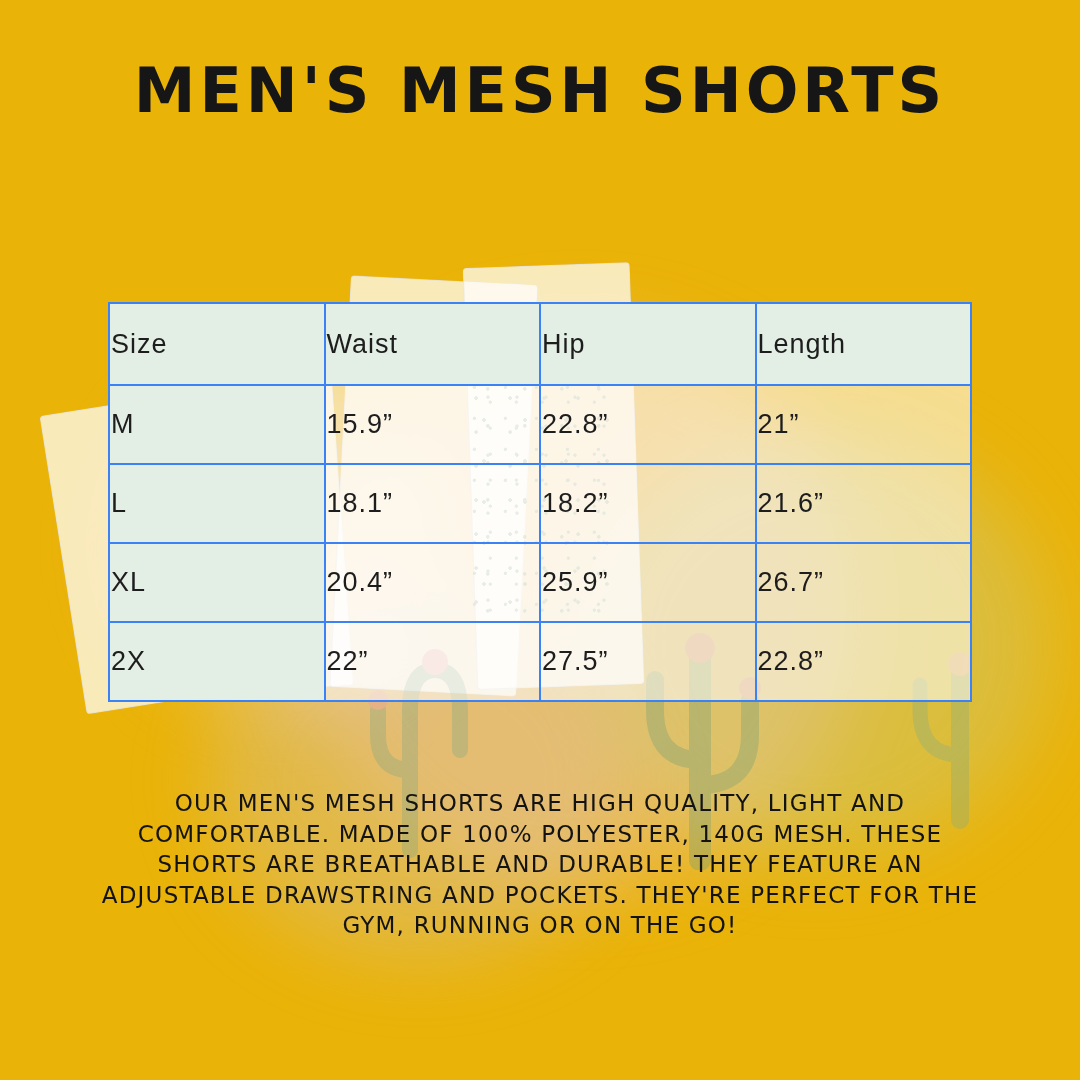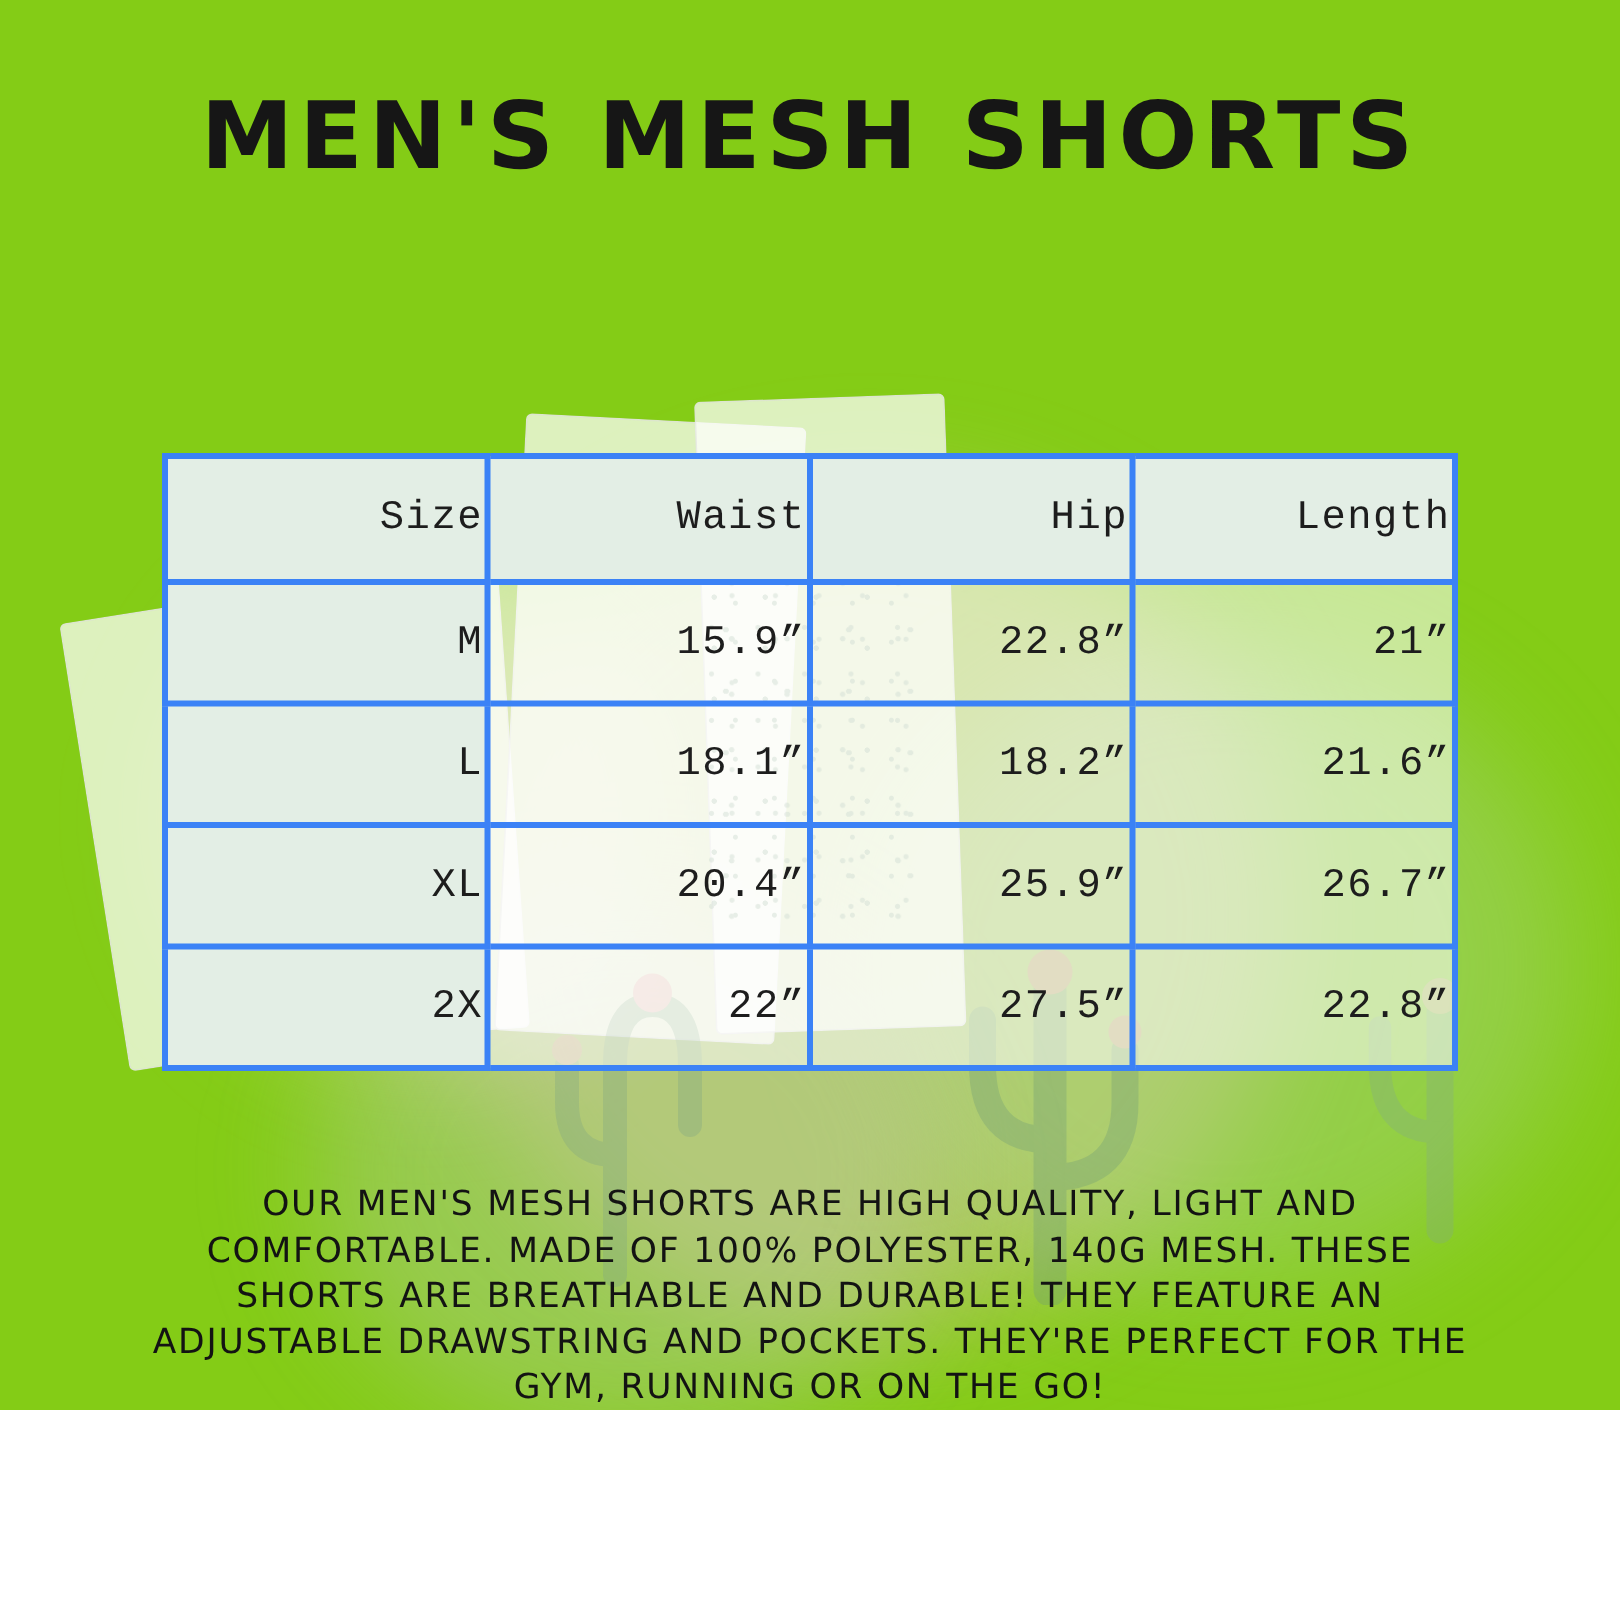--- a/index.html
+++ b/index.html
@@ -10,22 +10,22 @@
     width: 1080px;
     height: 1080px;
     background: #ffffff;
     font-family: "DejaVu Sans", sans-serif;
     overflow: hidden;
   }
 
   #page {
     position: relative;
     width: 1080px;
-    height: 940px;
-    background: #84cc16;
+    height: 1080px;
+    background: #eab308;
     overflow: hidden;
   }
 
   
   .bg-art {
     position: absolute;
     inset: 0;
     overflow: hidden;
     pointer-events: none;
   }
@@ -111,25 +111,25 @@
     top: 302px;
     width: 864px;
   }
   table.size-chart {
     width: 100%;
     border-collapse: collapse;
     table-layout: fixed;
   }
   table.size-chart th,
   table.size-chart td {
-    border: 4px solid #3b82f6;
+    border: 2px solid #3b82f6;
     height: 75px;
-    text-align: right;
+    text-align: left;
     vertical-align: middle;
-    font-family: Liberation Mono, monospace;
+    font-family: Liberation Sans, sans-serif;
     font-size: 27px;
     font-weight: normal;
     color: #1d1d1d;
     letter-spacing: 1px;
   }
   table.size-chart thead th {
     background: #e3eee5;
     height: 78px;
   }
   table.size-chart tbody td.size-cell {

